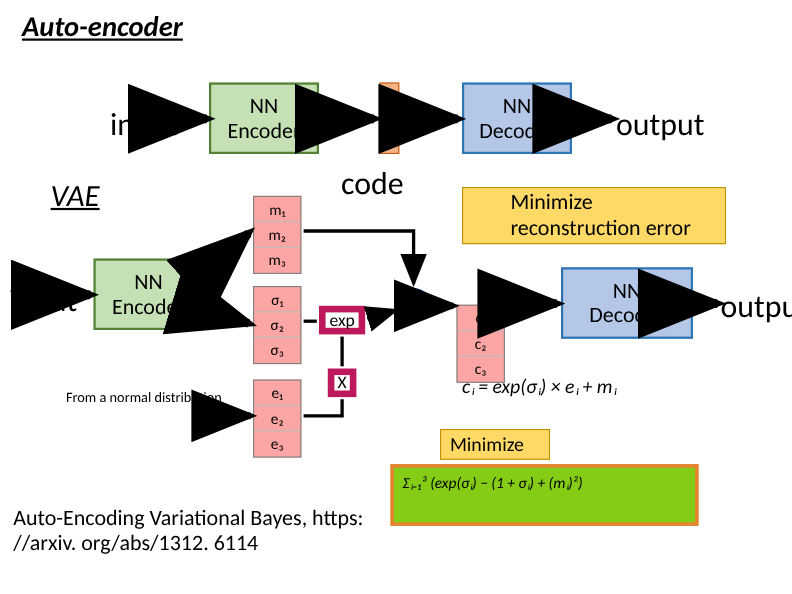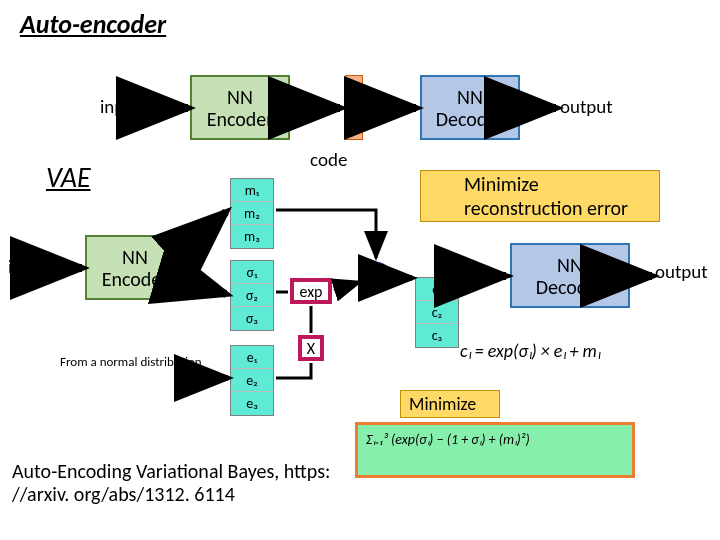--- a/index.html
+++ b/index.html
@@ -8,21 +8,21 @@
     font-family: Calibri, Arial, sans-serif;
     background: #fff;
     position: relative;
     overflow: hidden;
   }
   .title {
     position: absolute; left: 20px; top: 8px;
     font-size: 26px; font-weight: bold;
     text-decoration: underline; font-style: italic;
   }
-  .label { position: absolute; font-size: 19px; color: #000; }
+  .label { position: absolute; font-size: 29px; color: #000; }
   .big-vae { font-size: 28px; font-style: italic; text-decoration: underline; }
   .box {
     position: absolute;
     border: 2px solid #be185d;
     display: flex; align-items: center; justify-content: center;
     text-align: center; font-size: 20px; line-height: 1.1;
   }
   .nn-enc { background: #c5e0b4; border-color: #548235; }
   .nn-dec { background: #b4c7e7; border-color: #2e75b6; }
   .ann-yellow {
@@ -33,39 +33,39 @@
     display: flex; align-items: center;
   }
   .code-slab {
     position: absolute;
     width: 18px;
     border: 1px solid #c55a11;
   }
   .code-orange { background: #f4b183; }
   .var-col {
     position: absolute; border: 1px solid #7f7f7f;
-    background: #5eead4; width: 44px;
+    background: #fca5a5; width: 44px;
   }
   .var-row { height: 23px; border-bottom: 1px solid #bbb; font-size: 14px; text-align: center; line-height: 23px; }
   .var-row:last-child { border-bottom: none; }
   .small-op {
-    position: absolute; border: 4px solid #be185d;
+    position: absolute; border: 6px solid #be185d;
     background: #fff; font-size: 16px;
     display: flex; align-items: center; justify-content: center;
   }
   .plus-circ {
     position: absolute; width: 30px; height: 30px;
     border: 2px solid #4472c4; border-radius: 50%;
     color: #4472c4; font-size: 22px; font-weight: bold;
     display: flex; align-items: center; justify-content: center;
     background: #fff;
   }
   .eq-box {
     position: absolute; border: 3px solid #ed7d31;
-    background: #86efac; font-size: 14px; padding: 6px 8px;
+    background: #84cc16; font-size: 14px; padding: 6px 8px;
   }
   svg.arrows { position: absolute; left:0; top:0; width:720px; height:540px; pointer-events:none; }
   .footer { position: absolute; left: 12px; bottom: 34px; font-size: 20px; width: 340px; line-height:1.15; }
 </style>
 </head>
 <body>
 
 <div class="title">Auto-encoder</div>
 
 <div class="label" style="left:100px; top:95px;">input</div>
@@ -116,21 +116,21 @@
   <div class="var-row">c₃</div>
 </div>
 
 <div class="box nn-dec" style="left:510px; top:243px; width:120px; height:65px; white-space:pre;">NN
 Decoder</div>
 
 <div class="label" style="left:655px; top:260px;">output</div>
 
 <div class="label" style="left:60px; top:355px; width:160px; font-size:13px; line-height:1.1;">From a normal distribution</div>
 
-<div class="label" style="left:420px; top:340px; font-size:18px; font-style:italic;margin-left:40px;">cᵢ = exp(σᵢ) × eᵢ + mᵢ</div>
+<div class="label" style="left:420px; top:340px; font-size:18px; font-style:italic;">cᵢ = exp(σᵢ) × eᵢ + mᵢ</div>
 
 <div class="ann-yellow" style="left:400px; top:390px; width:100px; height:28px; font-size:18px;">Minimize</div>
 <div class="eq-box" style="left:355px; top:422px; width:280px; height:56px; font-style:italic;">Σᵢ₌₁³ (exp(σᵢ) − (1 + σᵢ) + (mᵢ)²)</div>
 
 <div class="footer">Auto-Encoding Variational Bayes, https: //arxiv. org/abs/1312. 6114</div>
 
 <svg class="arrows">
   <defs>
     <marker id="ah" markerWidth="10" markerHeight="8" refX="9" refY="4" orient="auto">
       <polygon points="0 0, 10 4, 0 8" fill="#000"></polygon>

